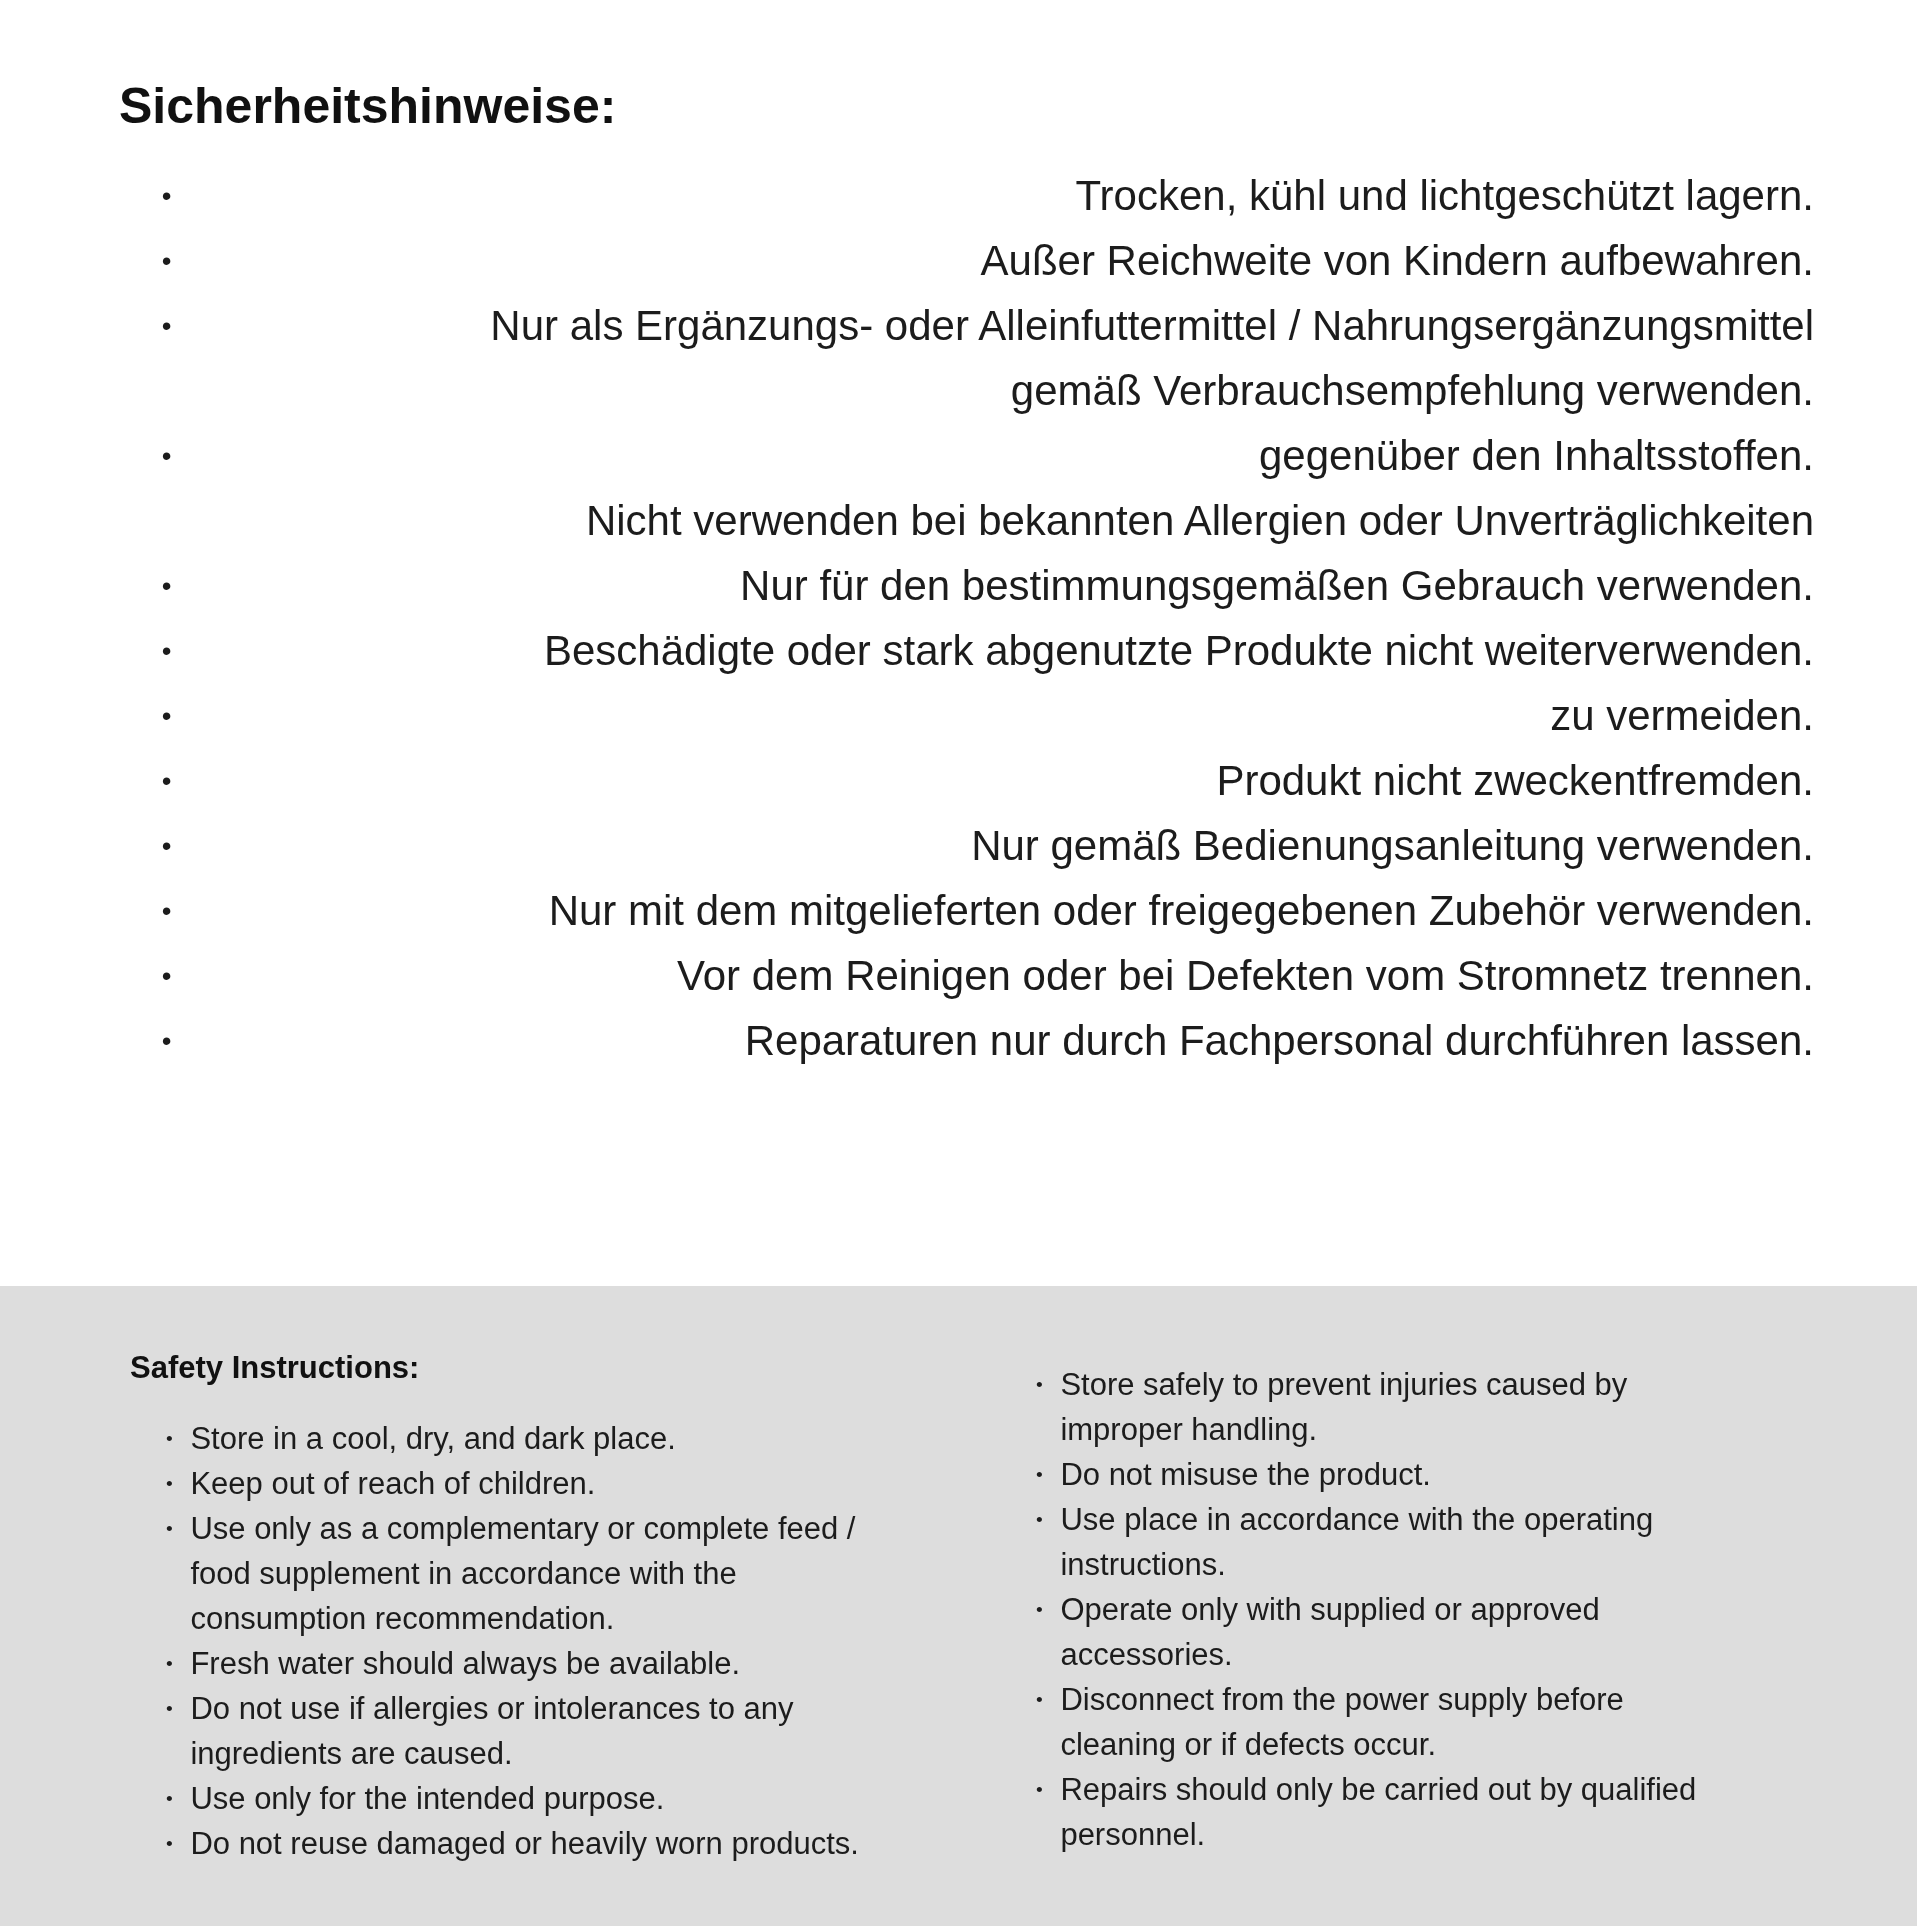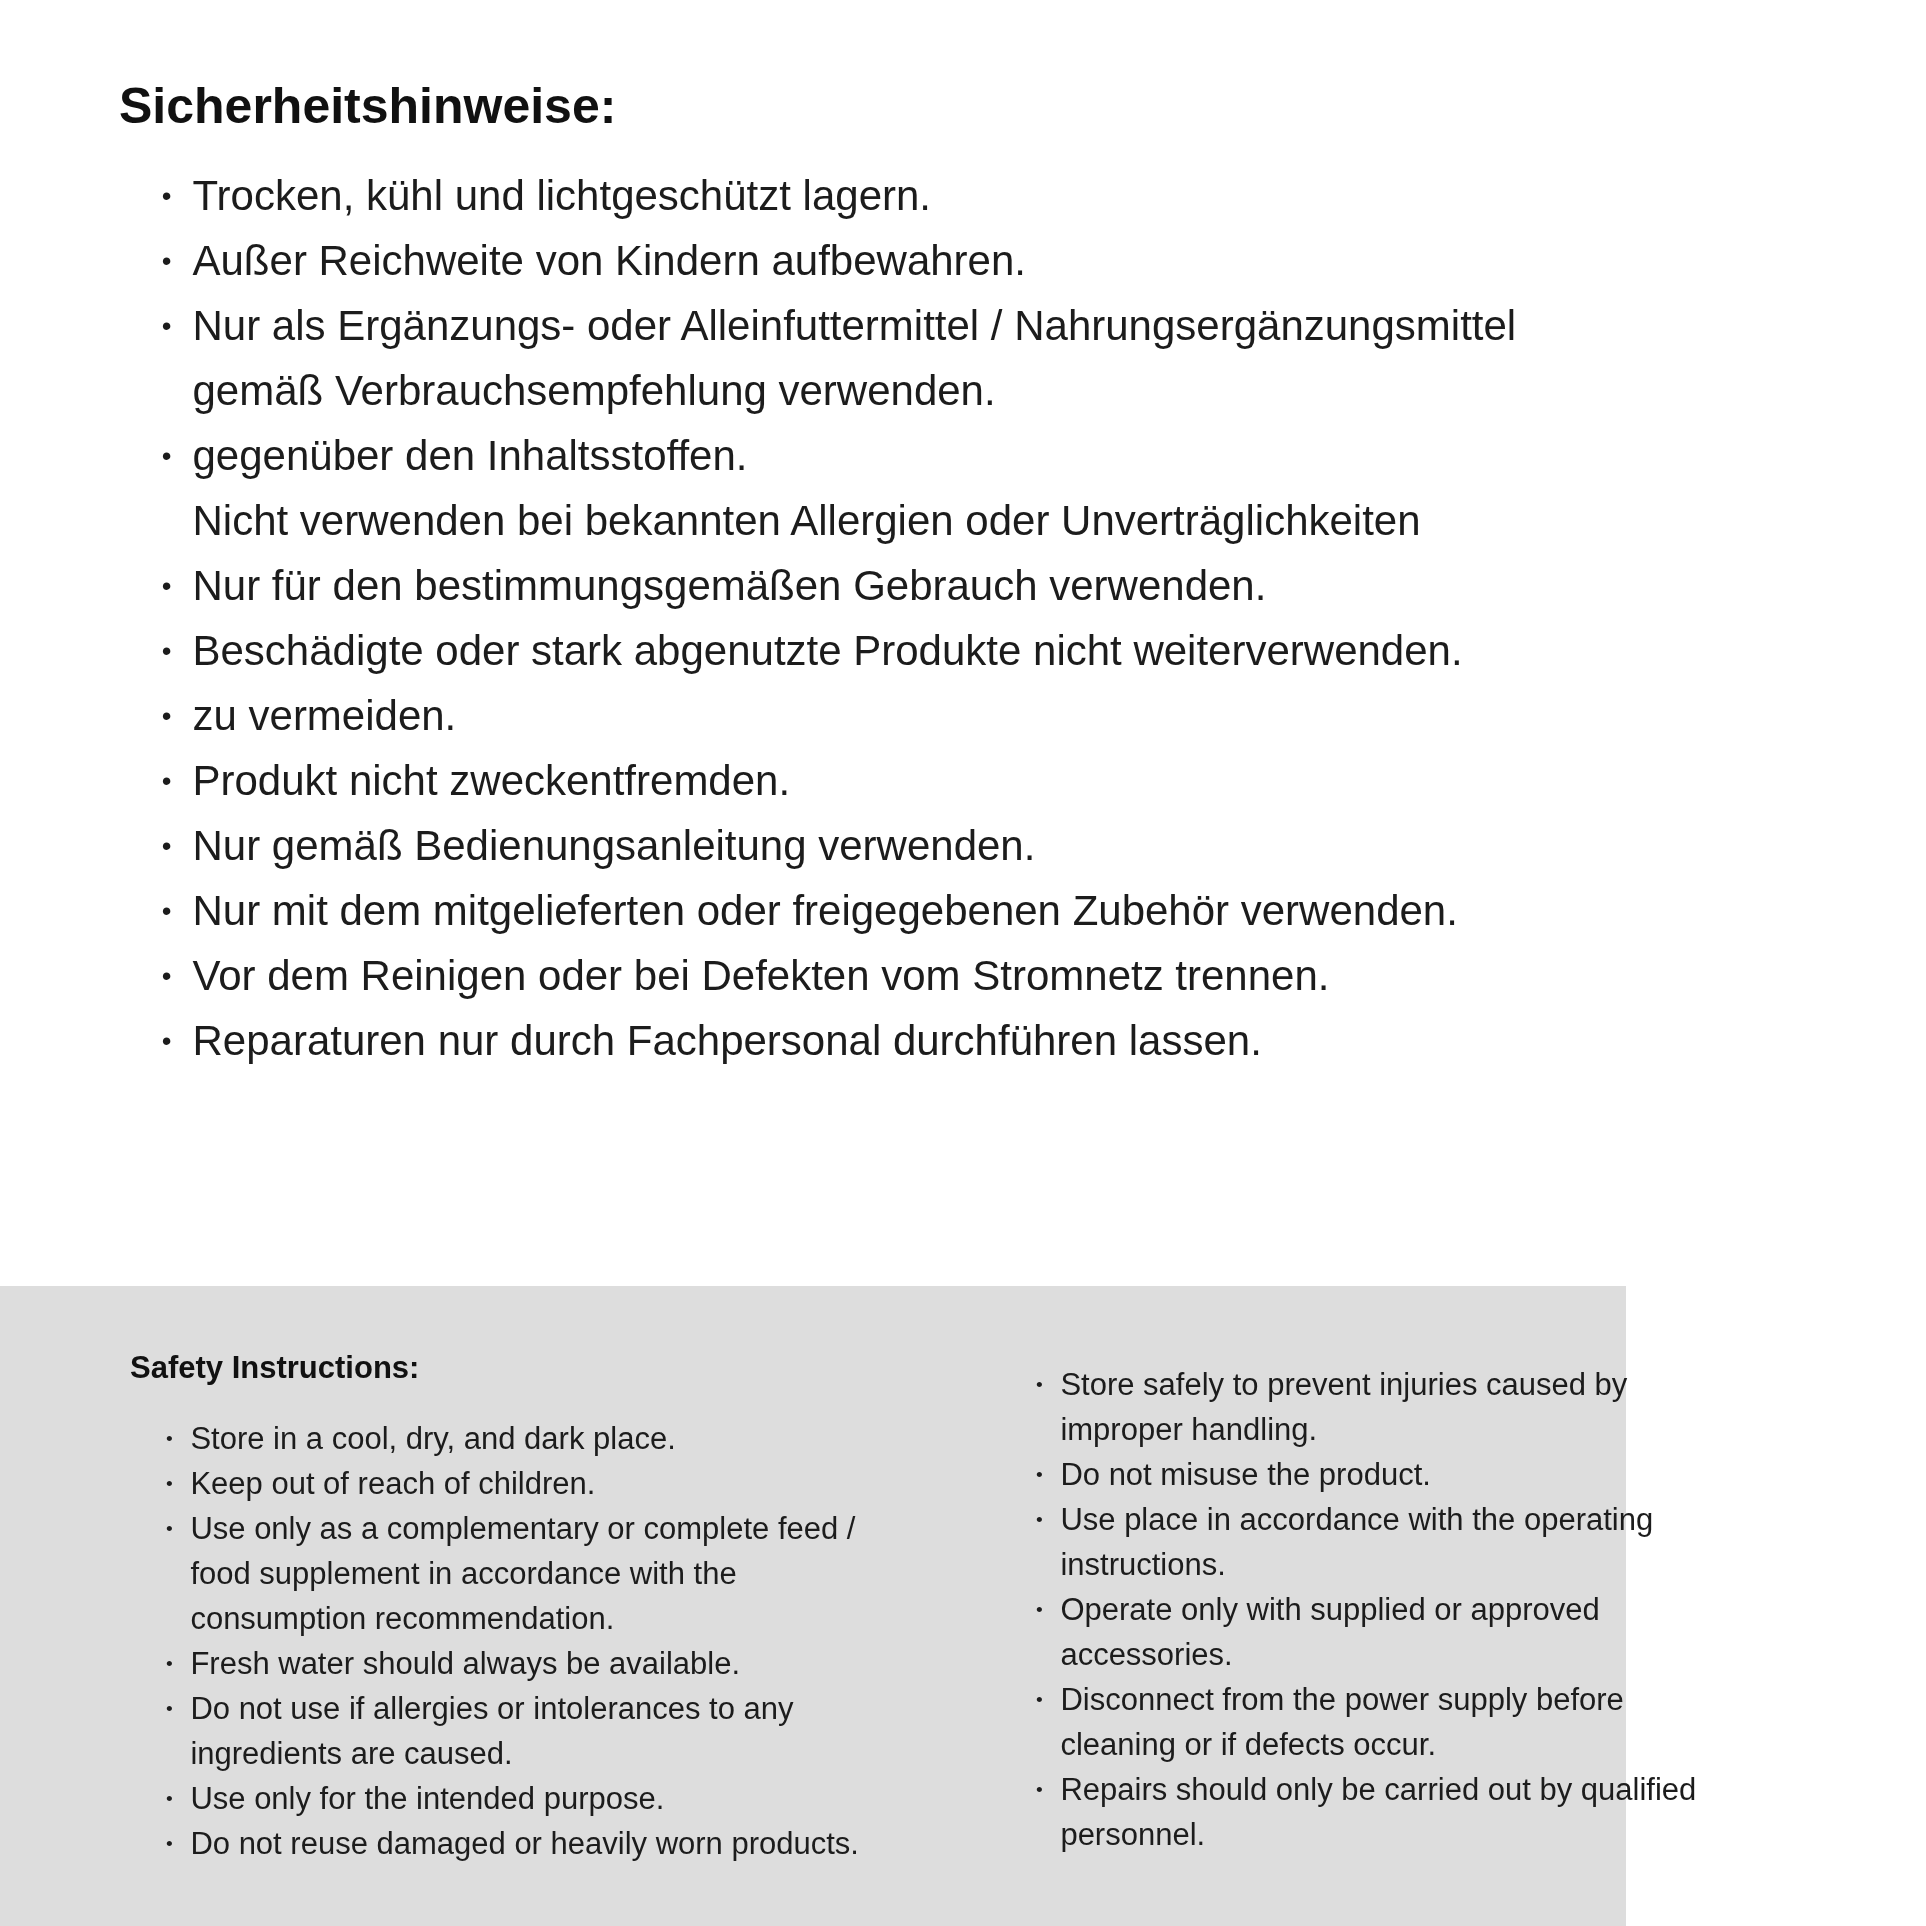--- a/index.html
+++ b/index.html
@@ -26,39 +26,40 @@
     font-weight: bold;
     color: #111111;
   }
   .de-list {
     list-style: none;
     margin: 28px 0 0 44px;
     padding: 0;
     font-size: 42px;
     line-height: 65px;
     color: #1c1c1c;
+    text-align: right;
   }
   .de-list li {
     position: relative;
     padding-left: 29.5px;
   }
   .de-list li::before {
     content: "\2022";
     position: absolute;
     left: -1.3px;
     font-size: 0.66em;
   }
   .line { display: block; }
 
   
   .en-panel {
     position: absolute;
     left: 0;
     top: 1286px;
-    width: 1626px;
+    width: 1917px;
     height: 640px;
     background: #dddddd;
   }
   .en-title {
     position: absolute;
     left: 130px;
     top: 64px;
     margin: 0;
     font-size: 31px;
     font-weight: bold;

